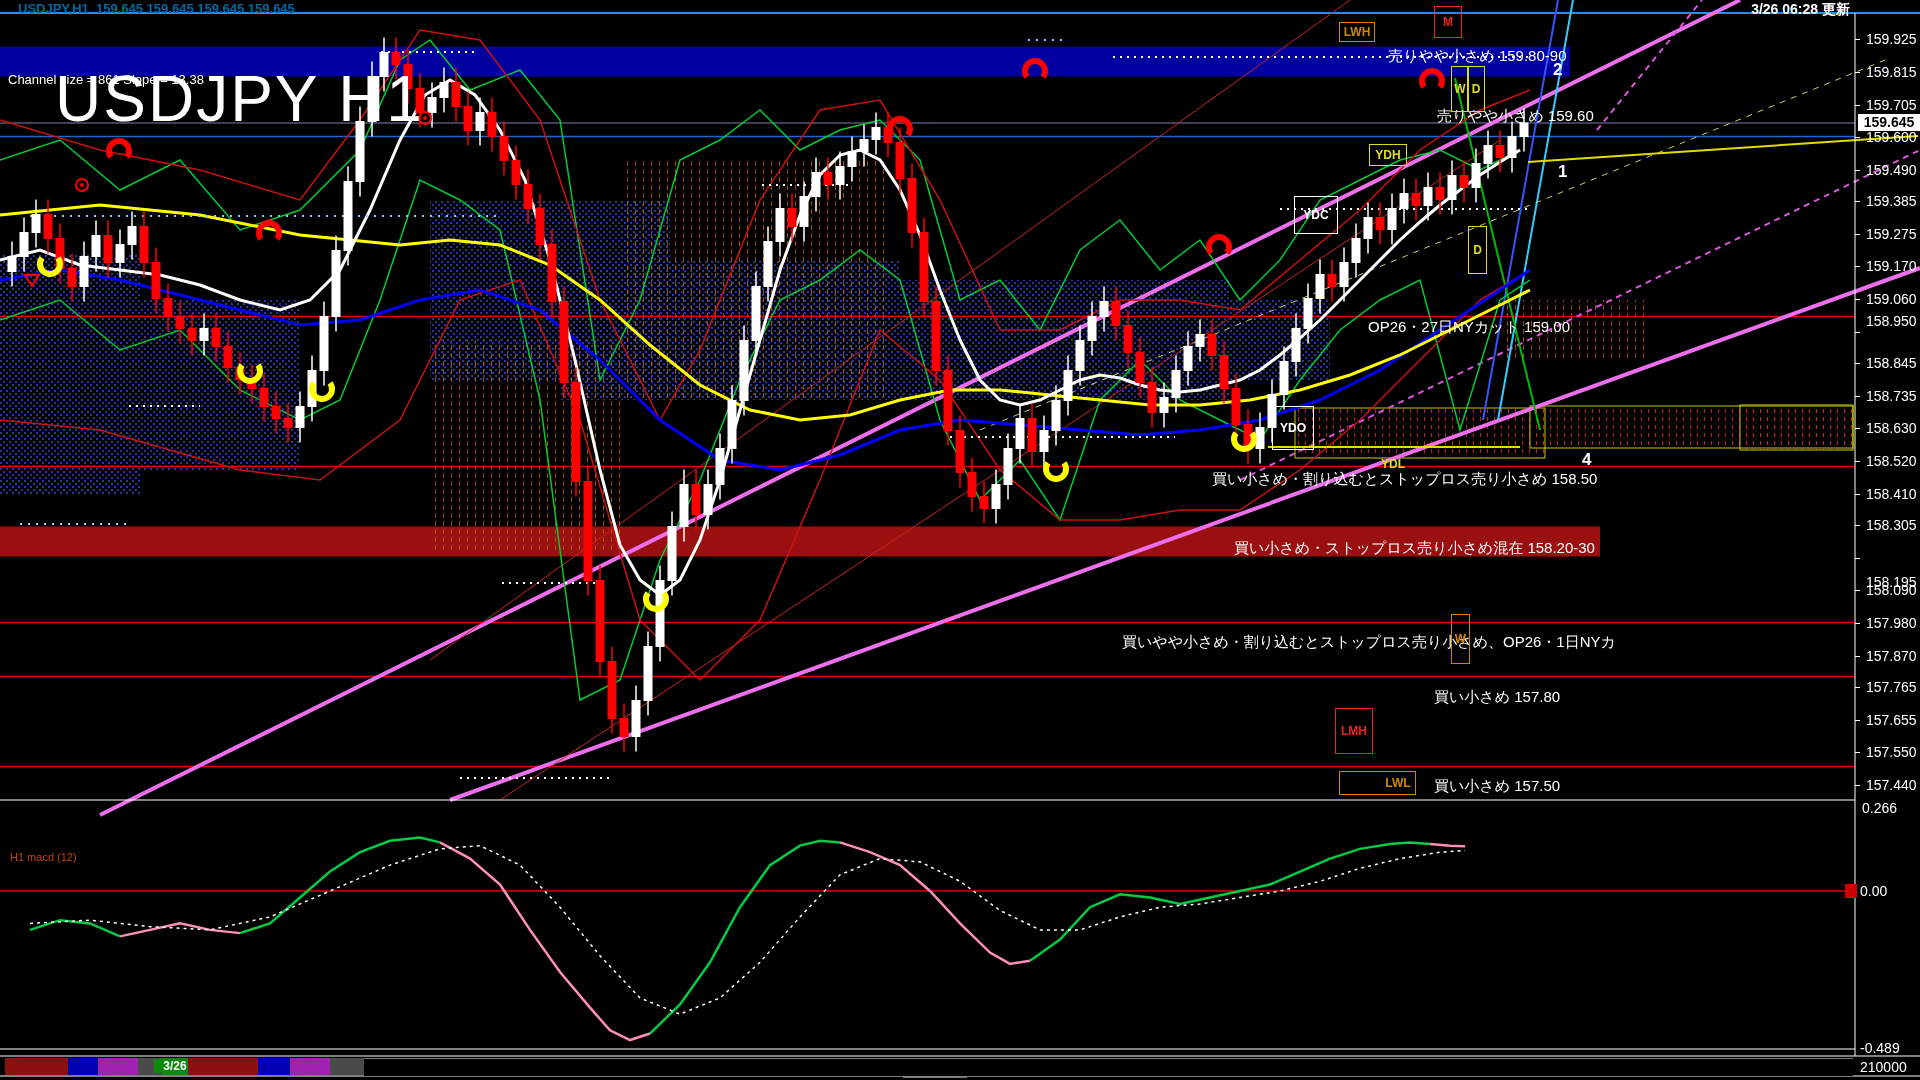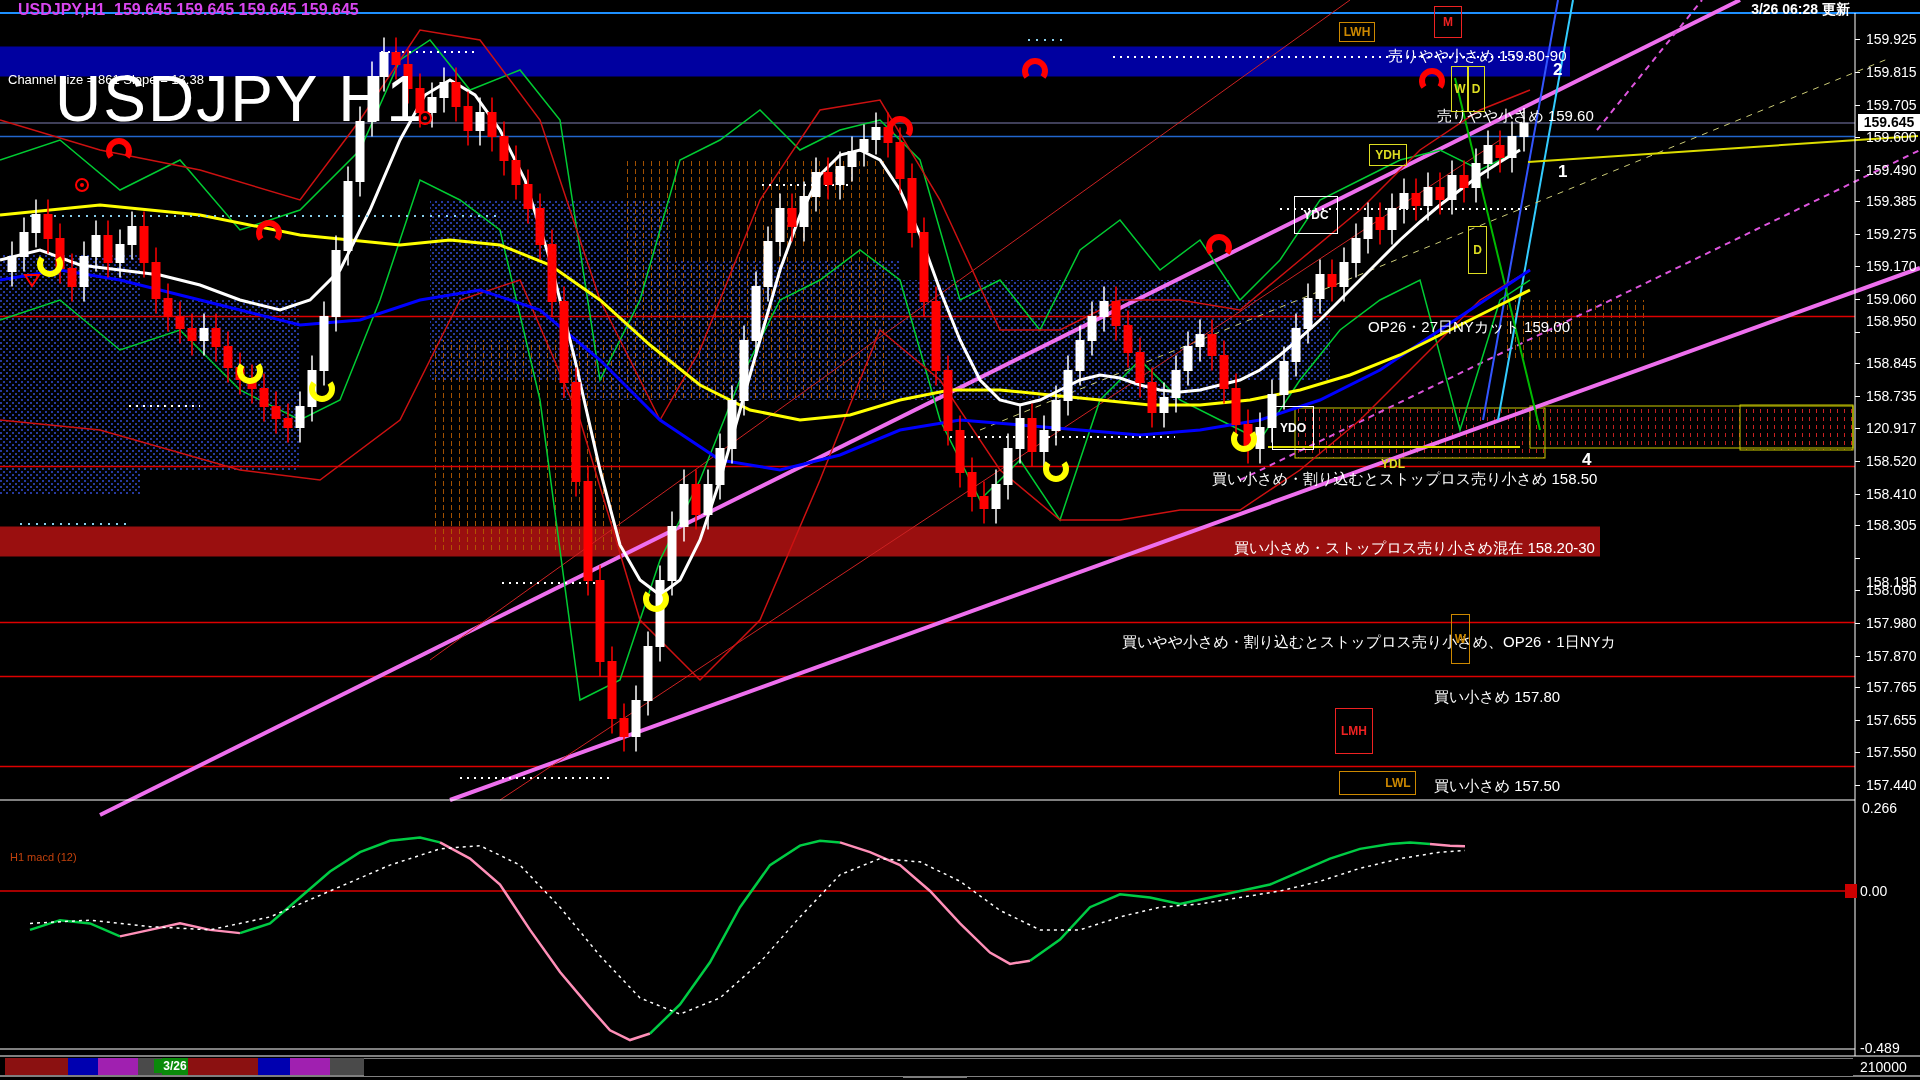--- a/index.html
+++ b/index.html
@@ -1,18 +1,18 @@
 <!DOCTYPE html>
 <html><head>
 <meta charset="utf-8">
 <style>
   html,body{margin:0;padding:0;background:#000;}
   #app{position:relative;width:1920px;height:1080px;background:#000;overflow:hidden;
        font-family:"Liberation Sans","DejaVu Sans",sans-serif;}
-  .hdr{position:absolute;top:1px;left:18px;color:#d946ef;font-size:16px;font-weight:bold;white-space:pre;}
+  .hdr{position:absolute;top:1px;left:18px;color:#0369a1;font-size:13px;font-weight:bold;white-space:pre;}
   .hdr-right{position:absolute;top:1px;right:70px;color:#fff;font-size:14px;font-weight:bold;}
   .watermark{position:absolute;top:62px;left:55px;color:#fff;font-size:64px;letter-spacing:2px;}
   .chaninfo{position:absolute;top:72px;left:8px;color:#fff;font-size:13px;}
   .macdlabel{position:absolute;top:851px;left:10px;color:#c2410c;font-size:11px;}
   .macdtoggle{position:absolute;left:903px;top:1062px;width:64px;height:16px;background:#7d7d7d;
       color:#00dd00;font-size:13px;font-weight:bold;text-align:center;line-height:15px;cursor:pointer;}
   .ann{position:absolute;color:#fff;font-size:15px;white-space:nowrap;}
   .axlabel{position:absolute;color:#fff;font-size:14px;left:1866px;}
   .axtick{position:absolute;left:1855px;width:5px;height:1px;background:#fff;}
   .pricebox{position:absolute;left:1858px;width:62px;height:17px;background:#fff;color:#000;
@@ -424,21 +424,21 @@
       <div class="axlabel" style="top: 257.5px;">159.170</div>
       <div class="axtick" style="top: 265.5px;"></div>
       <div class="axlabel" style="top: 290.5px;">159.060</div>
       <div class="axtick" style="top: 298.5px;"></div>
       <div class="axlabel" style="top: 313px;">158.950</div>
       <div class="axtick" style="top: 331.5px;"></div>
       <div class="axlabel" style="top: 355px;">158.845</div>
       <div class="axtick" style="top: 363px;"></div>
       <div class="axlabel" style="top: 388px;">158.735</div>
       <div class="axtick" style="top: 396px;"></div>
-      <div class="axlabel" style="top: 419.5px;">120.917</div>
+      <div class="axlabel" style="top: 419.5px;">158.630</div>
       <div class="axtick" style="top: 427.5px;"></div>
       <div class="axlabel" style="top: 452.5px;">158.520</div>
       <div class="axtick" style="top: 460.5px;"></div>
       <div class="axlabel" style="top: 485.5px;">158.410</div>
       <div class="axtick" style="top: 493.5px;"></div>
       <div class="axlabel" style="top: 517px;">158.305</div>
       <div class="axtick" style="top: 525px;"></div>
       <div class="axlabel" style="top: 550px; margin-top: 24px;">158.195</div>
       <div class="axtick" style="top: 558px;"></div>
       <div class="axlabel" style="top: 581.5px;">158.090</div>

